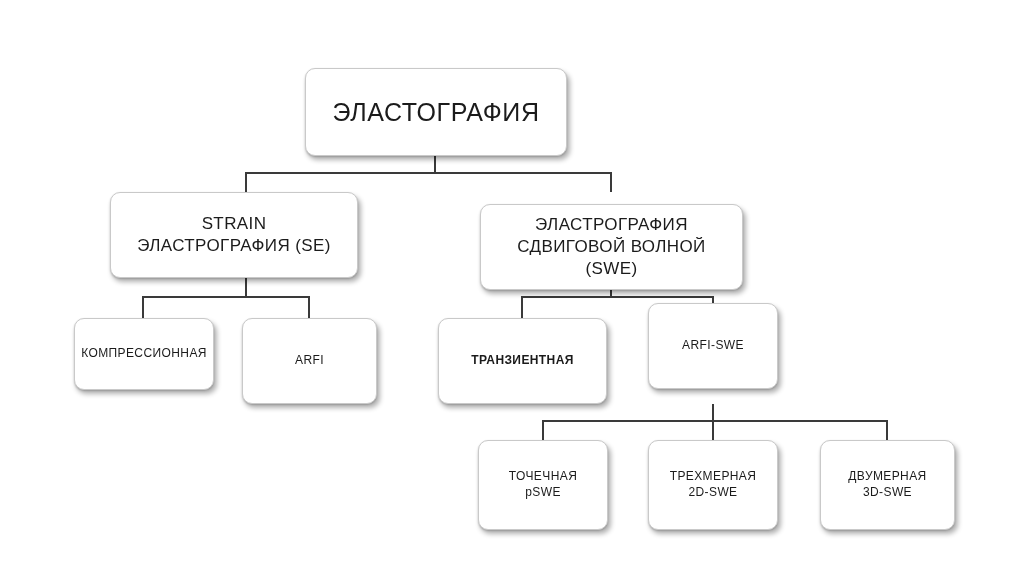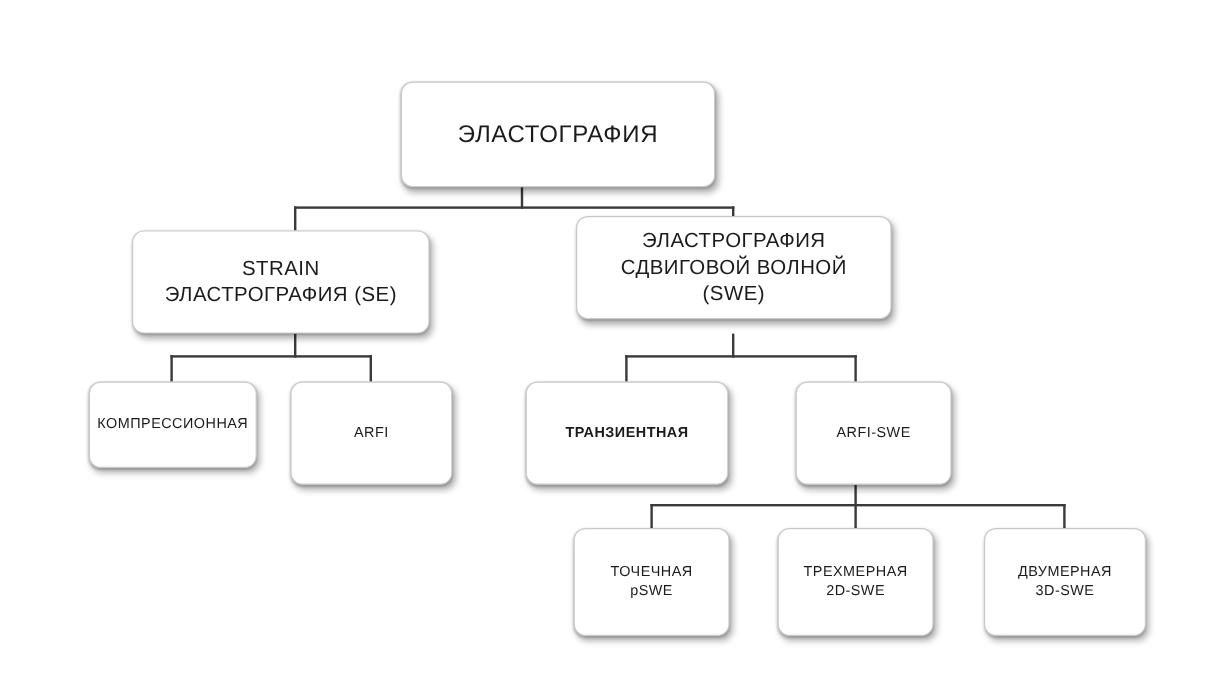--- a/index.html
+++ b/index.html
@@ -25,35 +25,35 @@
     align-items: center;
     justify-content: center;
     text-align: center;
     color: #1b1b1b;
     white-space: pre-line;
     letter-spacing: 0.4px;
     line-height: 1.3;
     box-sizing: border-box;
     padding: 4px 8px;
   }
-  .lvl1 { font-size: 20px; letter-spacing: 0.6px; margin-left: 29px; }
+  .lvl1 { font-size: 25px; letter-spacing: 0.6px; }
   .lvl2 { font-size: 17px; }
   .lvl3 { font-size: 12px; }
   .line {
     position: absolute;
     background: #3a3a3a;
   }
   
   #n-root   { left: 305px; top: 68px;  width: 262px; height: 88px; }
   #n-se     { left: 110px; top: 192px; width: 248px; height: 86px; }
-  #n-swe    { left: 480px; top: 180px; width: 263px; height: 86px; }
+  #n-swe    { left: 480px; top: 204px; width: 263px; height: 86px; }
   #n-comp   { left: 74px;  top: 318px; width: 140px; height: 72px; }
   #n-arfi   { left: 242px; top: 318px; width: 135px; height: 86px; }
   #n-trans  { left: 438px; top: 318px; width: 169px; height: 86px; font-weight: bold; }
-  #n-arfiswe{ left: 648px; top: 318px; width: 130px; height: 86px; margin-left: 15px; }
+  #n-arfiswe{ left: 648px; top: 303px; width: 130px; height: 86px; }
   #n-pswe   { left: 478px; top: 440px; width: 130px; height: 90px; }
   #n-2dswe  { left: 648px; top: 440px; width: 130px; height: 90px; }
   #n-3dswe  { left: 820px; top: 440px; width: 135px; height: 90px; }
   
   #l-root-v    { left: 434px; top: 156px; width: 2px;   height: 18px; }
   #l-bus1      { left: 245px; top: 172px; width: 367px; height: 2px; }
   #l-se-top    { left: 245px; top: 172px; width: 2px;   height: 20px; }
   #l-swe-top   { left: 610px; top: 172px; width: 2px;   height: 20px; }
   #l-se-bot    { left: 245px; top: 278px; width: 2px;   height: 20px; }
   #l-bus2      { left: 142px; top: 296px; width: 168px; height: 2px; }

